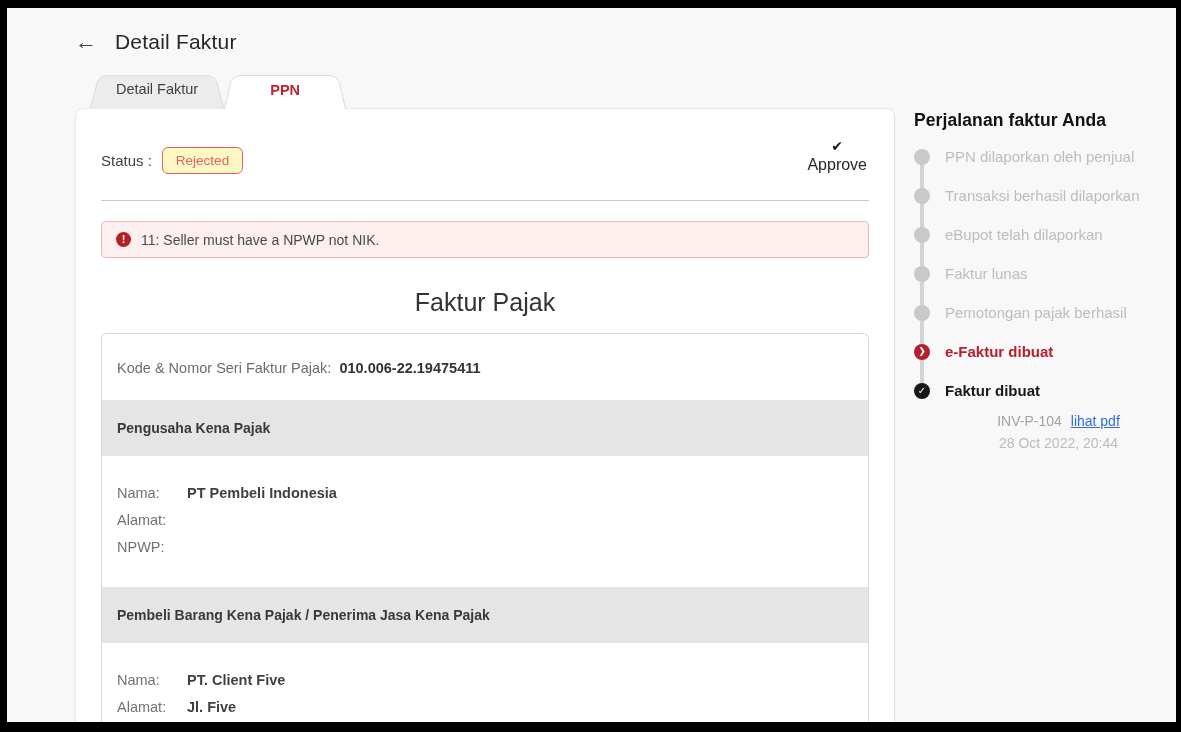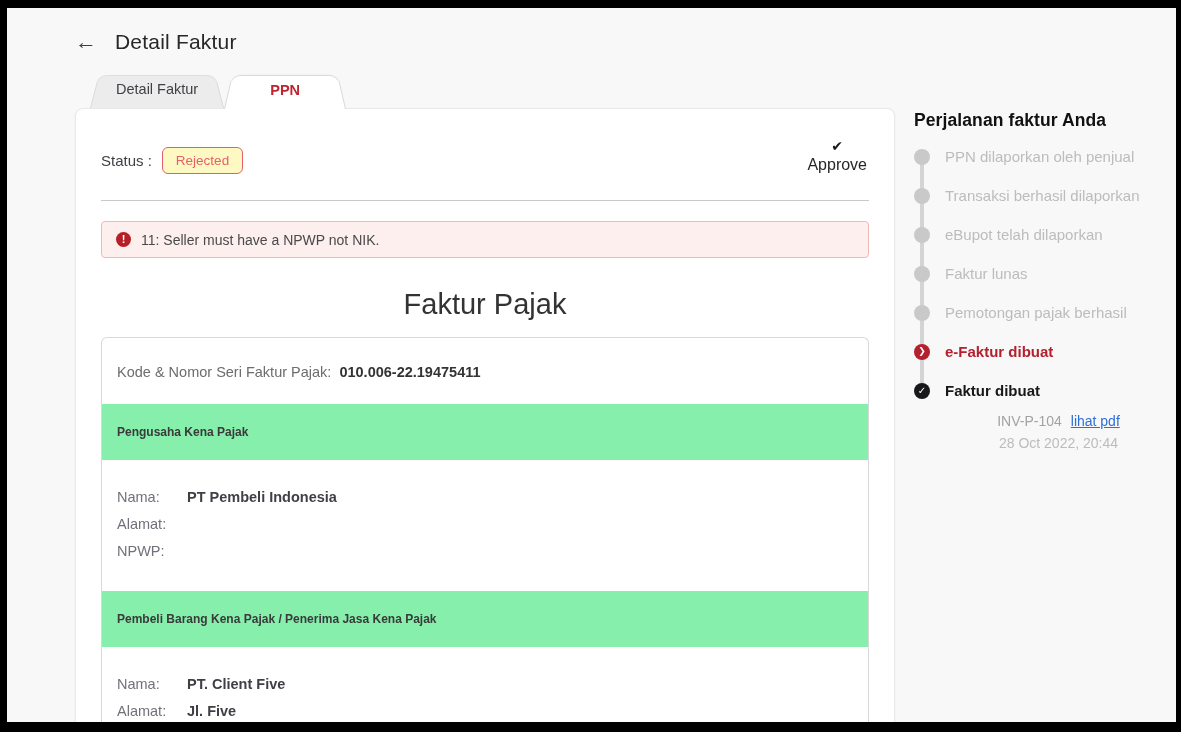--- a/index.html
+++ b/index.html
@@ -88,35 +88,35 @@
   .error-icon {
     width:15px; height:15px; border-radius:50%;
     background:#b42025; color:#fff;
     font-size:11px; font-weight:700; line-height:15px; text-align:center;
     flex:none; margin-right:10px;
   }
   .error-text { font-size:14px; color:#4a4a4a; }
   
   .invoice-title {
     margin-top:30px; text-align:center;
-    font-size:29px; font-weight:500; color:#333;
+    font-size:25px; font-weight:500; color:#333;
   }
   .invoice-card {
     margin:16px 25px 0;
     border:1px solid #d9d9d9; border-radius:6px 6px 0 0;
     border-bottom:none;
     overflow:hidden;
   }
   .kode-row { padding:26px 15px 24px; font-size:14.5px; }
   .kode-label { color:#6d6d6d; }
   .kode-value { color:#333; font-weight:700; margin-left:4px; }
   .section-heading {
-    height:56px; background:#86efac;
+    height:56px; background:#e5e5e5;
     display:flex; align-items:center; padding:0 15px;
-    font-size:12px; font-weight:600; color:#3a3a3a;
+    font-size:14px; font-weight:600; color:#3a3a3a;
   }
   .section-rows { padding:24px 15px 26px; }
   .detail-row { display:flex; line-height:27px; font-size:14.5px; }
   .row-label { width:70px; flex:none; color:#71717a; }
   .row-value { color:#3f3f46; font-weight:700; }
   
   .sidebar { width:258px; margin-left:19px; padding-top:44px; }
   .journey-title { font-size:17.5px; font-weight:700; color:#111; letter-spacing:.1px; }
   .timeline { position:relative; margin-top:6px; }
   .timeline-line {

